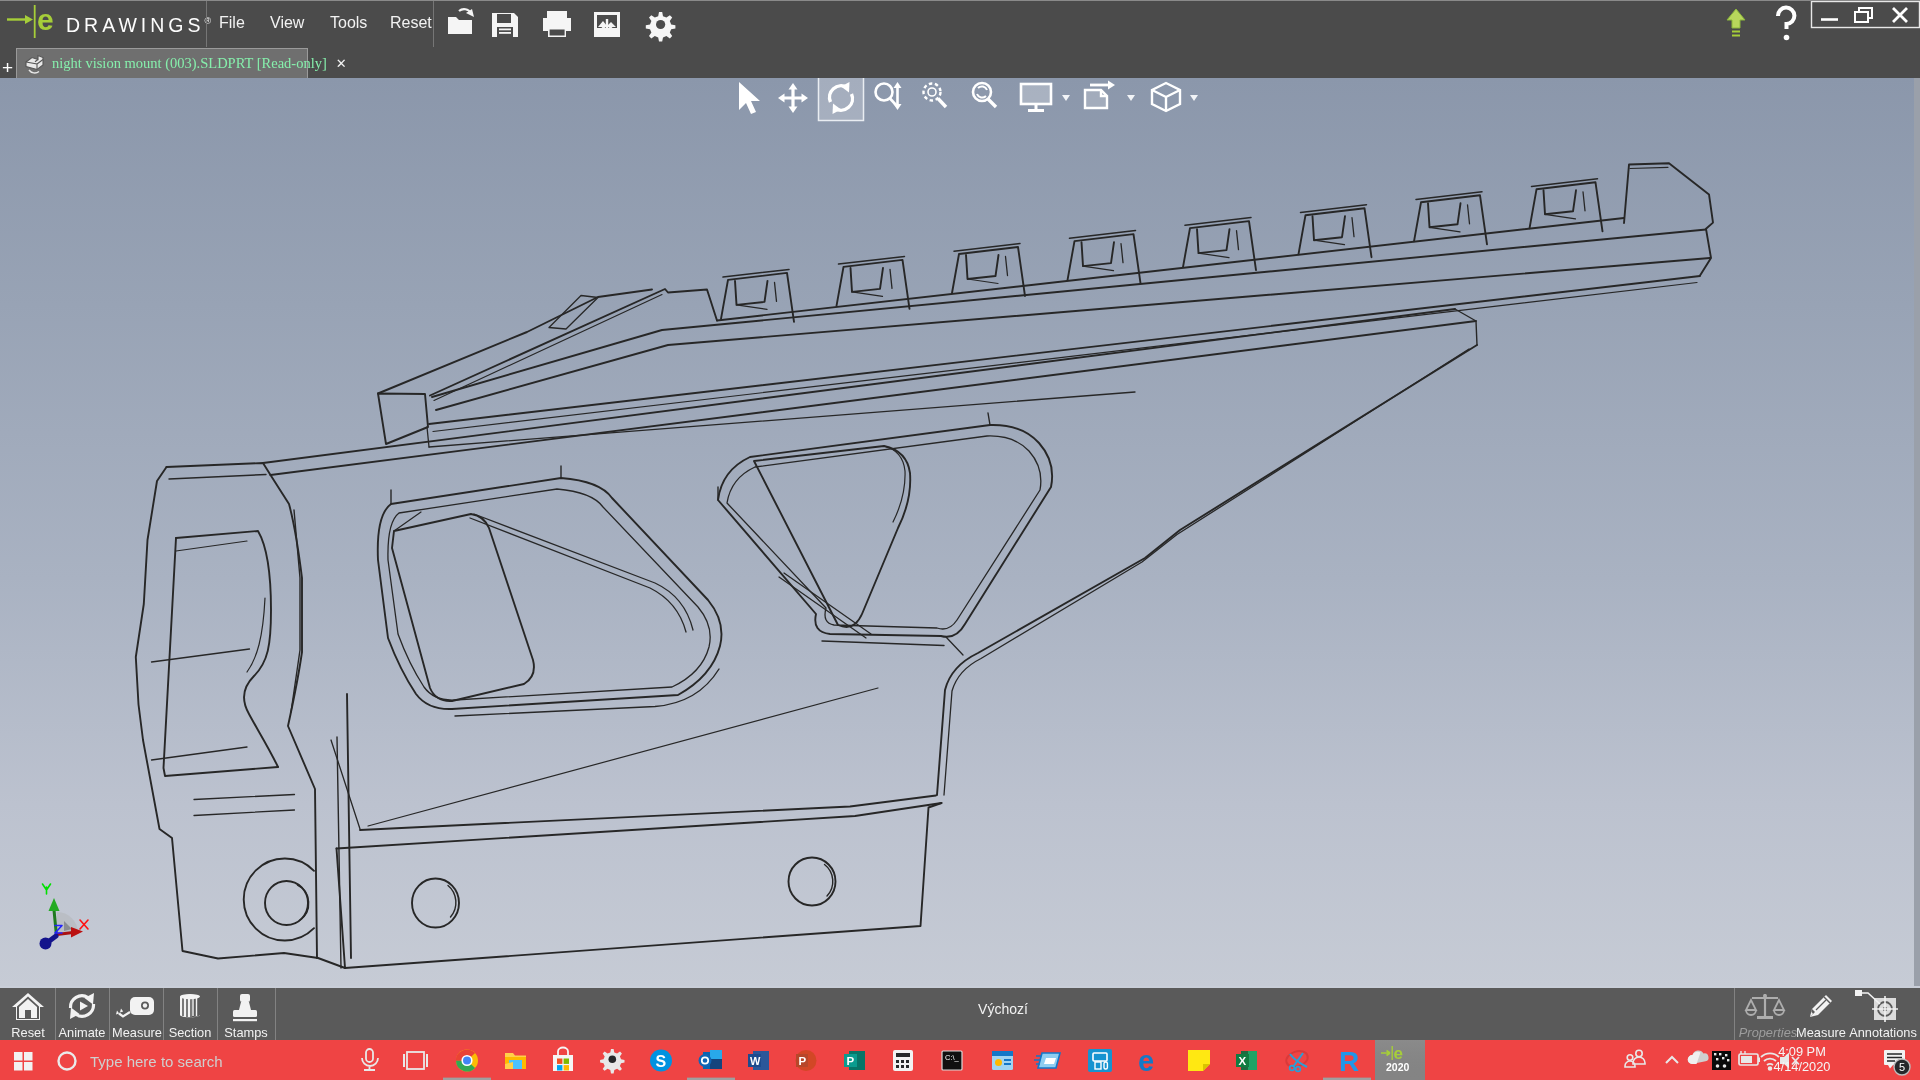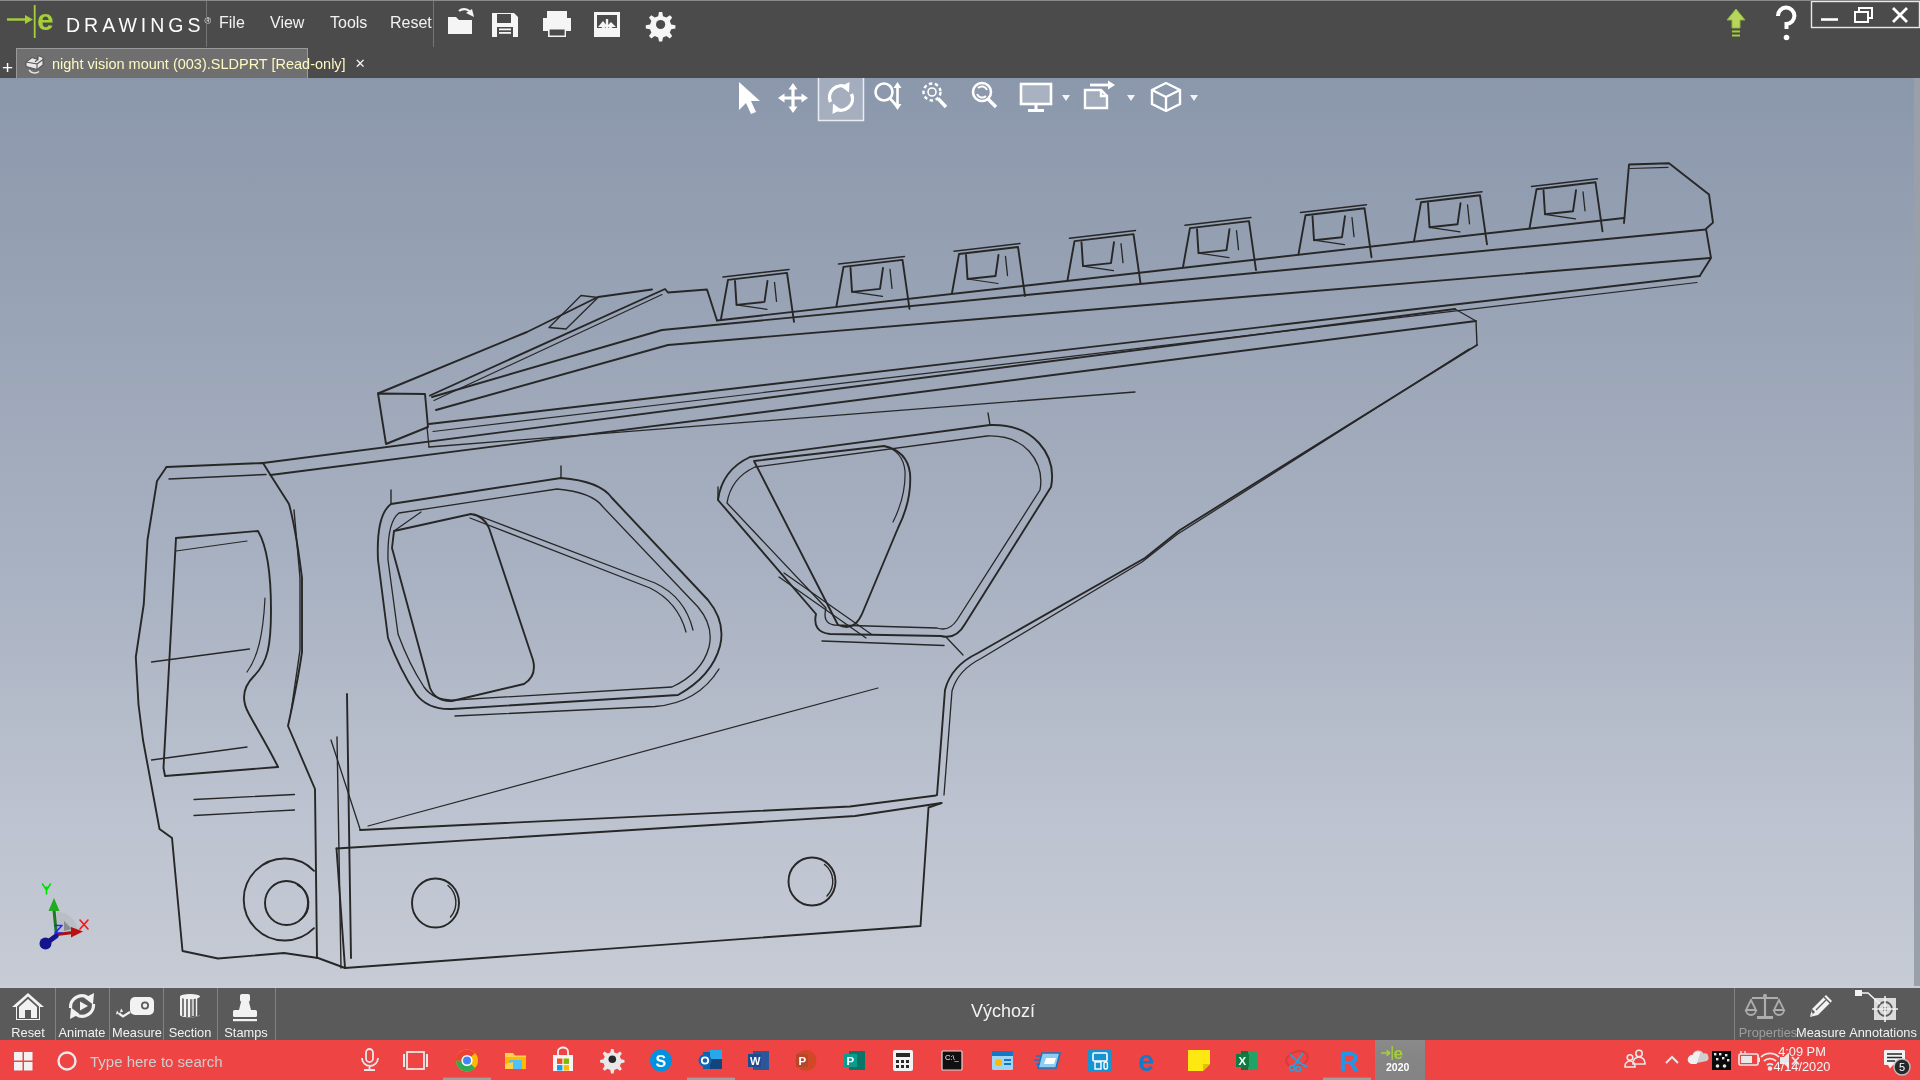--- a/index.html
+++ b/index.html
@@ -4,31 +4,31 @@
 * { margin:0; padding:0; box-sizing:border-box; }
 html,body { width:1920px; height:1080px; overflow:hidden; font-family:"Liberation Sans", sans-serif; }
 .titlebar { position:absolute; left:0; top:0; width:1920px; height:47px; background:#4b4b4b; border-top:1px solid #8a8a8a; }
 .dlogo { position:absolute; left:66px; top:13px; color:#fdfdfd; font-size:19.5px; letter-spacing:4px; font-weight:400;text-align:center; }
 .reg { font-size:9px; vertical-align:8px; letter-spacing:0; }
 .vsep { position:absolute; top:0; width:1px; height:47px; background:#767676; }
 .menu { position:absolute; top:13px; color:#f2f2f2; font-size:16px; }
 .tabbar { position:absolute; left:0; top:47px; width:1920px; height:31px; background:#4b4b4b; }
 .plus { position:absolute; left:0px; top:11px; width:15px; height:20px; color:#fff; font-size:19px; text-align:center; line-height:20px; }
 .tab { position:absolute; left:16px; top:1px; width:292px; height:30px; background:#6f6f6f; border:1px solid #9a9a9a; border-bottom:none; display:flex; align-items:center; padding-left:6px; }
-.tabtxt { color:#fef9c3; font-size:14.5px; white-space:nowrap; }
+.tabtxt { color:#86efac; font-size:14.5px; white-space:nowrap;font-family:Liberation Serif, serif; }
 .tabx { color:#f4f4f4; font-size:13px; margin-left:9px; }
 .viewport { position:absolute; left:0; top:78px; width:1920px; height:908px;
   background:linear-gradient(180deg,#8b97ab 0%, #98a3b5 25%, #a9b2c2 55%, #bcc2cf 80%, #c6cbd5 100%); }
 .vedge { position:absolute; right:0; top:0; width:6px; height:908px; background:#9aa0aa; }
 .model { position:absolute; left:0; top:0; }
 .vtools { position:absolute; left:0; top:-78px; }
 .bottombar { position:absolute; left:0; top:986px; width:1920px; height:54px; background:#5a5a5a; border-top:2px solid #c9ced8; }
 .bsep { position:absolute; top:0; width:1px; height:54px; background:#828282; }
 .blab { position:absolute; top:37px; width:90px; text-align:center; color:#f2f2f2; font-size:12.8px; }
-.blab.dim { color:#9d9d9d; }
+.blab.dim { color:#9d9d9d;font-style:italic; }
 .taskbar { position:absolute; left:0; top:1040px; width:1920px; height:40px; background:#ef4444; }
 .clock { position:absolute; right:63px; top:4px; width:110px; color:#f5f5f5; font-size:12.8px; line-height:15px; text-align:center; }
 text { font-family:"Liberation Sans", sans-serif; }
 </style></head>
 <body>
 <div class="viewport">
 <svg class="model" width="1920" height="908" viewBox="0 78 1920 908" fill="none" stroke="#272727" stroke-width="1.9" stroke-linejoin="round" stroke-linecap="round">
 <path d="M 721.0,318.9 L 728.0,279.9 L 787.0,272.9 L 794.0,321.9"></path>
 <path d="M 723.0,277.1 L 789.0,269.4" stroke-width="1.5"></path>
 <path d="M 735.0,280.9 L 736.5,304.9 L 764.5,301.9 L 767.5,280.9"></path>
@@ -346,21 +346,21 @@
     <div class="bsep" style="left:108.5px"></div>
     <div class="bsep" style="left:162.5px"></div>
     <div class="bsep" style="left:217px"></div>
     <div class="bsep" style="left:274.5px"></div>
     <div class="bsep" style="left:1733.5px"></div>
     <span class="blab" style="left:-17px">Reset</span>
     <span class="blab" style="left:37px">Animate</span>
     <span class="blab" style="left:92px">Measure</span>
     <span class="blab" style="left:145px">Section</span>
     <span class="blab" style="left:201px">Stamps</span>
-<span class="blab" style="left:958px;width:90px;top:13px;font-size:18px">Výchozí</span>
+<span class="blab" style="left:958px;width:90px;top:13px;font-size:14px">Výchozí</span>
 <span class="blab dim" style="left:1723px">Properties</span>
 <span class="blab" style="left:1776px">Measure</span>
 <span class="blab" style="left:1838px">Annotations</span>
 </div>
 <div class="taskbar">
 <svg width="1920" height="40" viewBox="0 0 1920 40" style="position:absolute;left:0;top:0">
 <g fill="#f2f2f2">
 <rect x="14" y="12" width="8.5" height="8.5"></rect>
         <rect x="24" y="12" width="8.5" height="8.5"></rect>
 <rect x="14" y="22" width="8.5" height="8.5"></rect>

